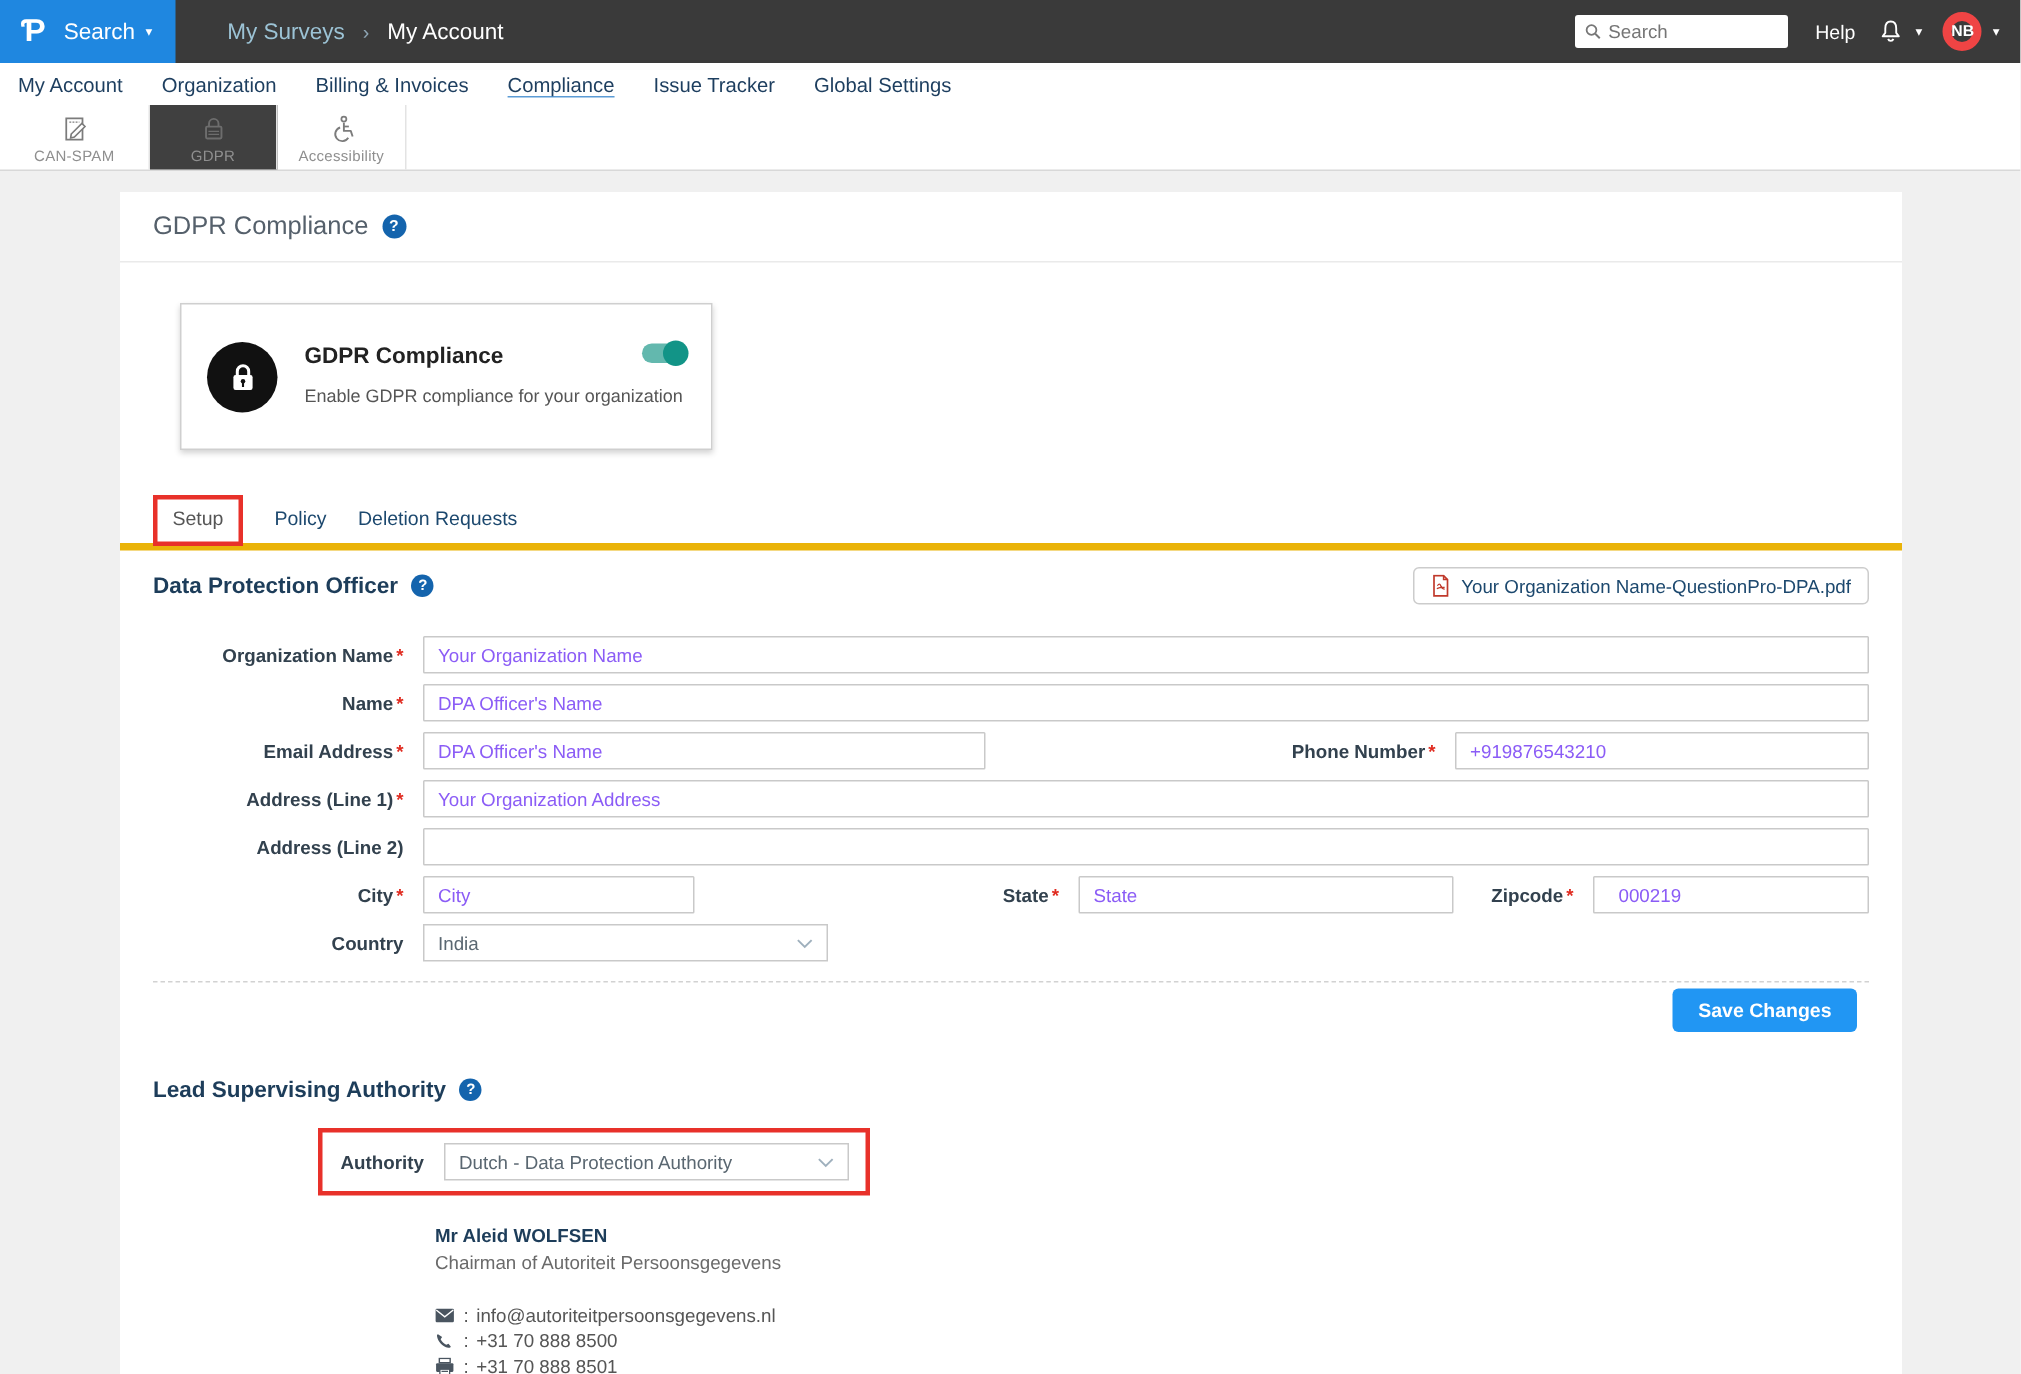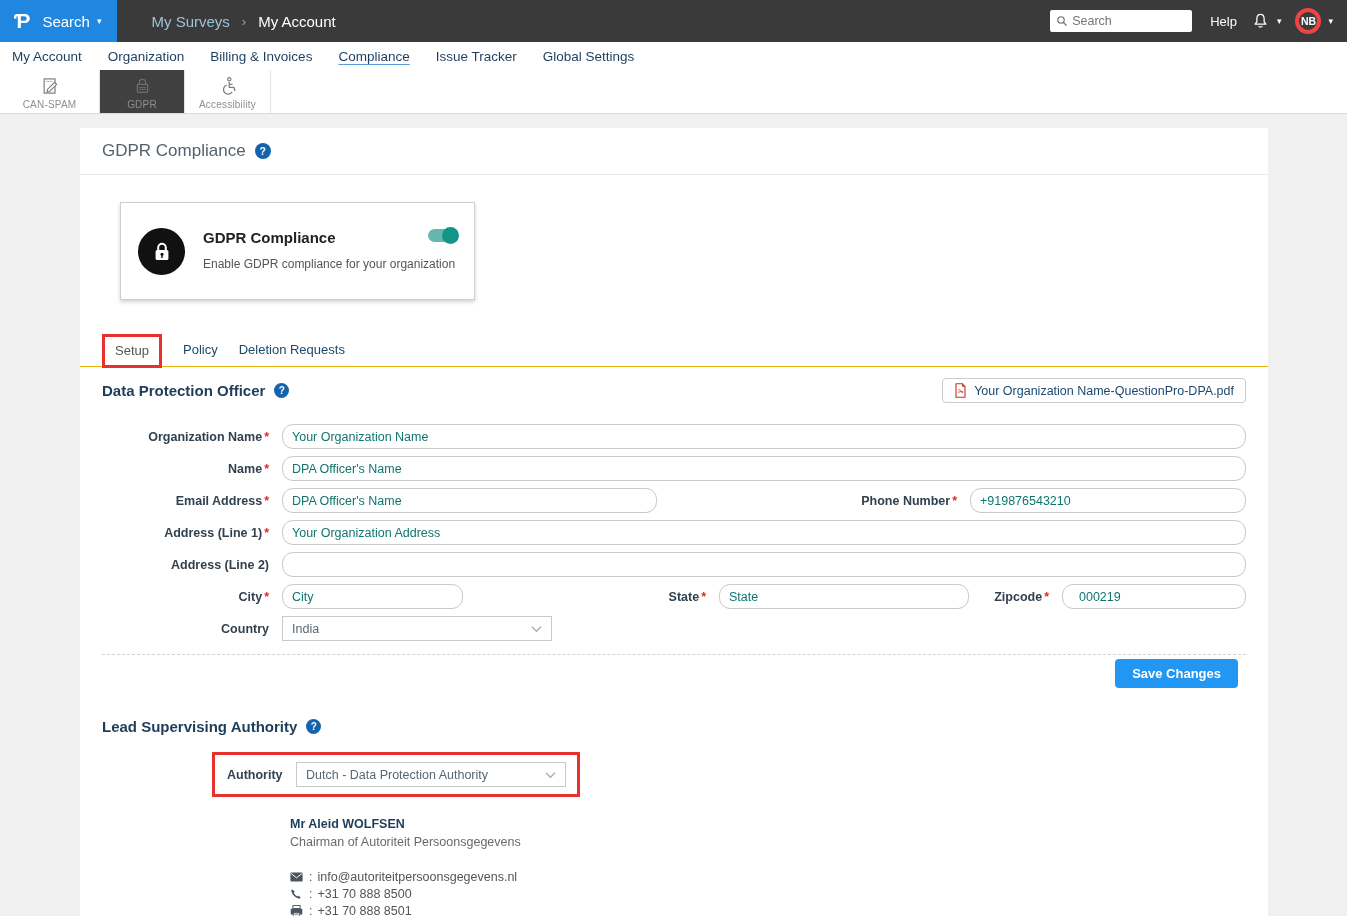--- a/index.html
+++ b/index.html
@@ -19,21 +19,21 @@
   .crumb .current { color:#ffffff; }
   .top-right { margin-left:auto; display:flex; align-items:center; padding-right:14px; }
   .searchbox { width:142px; height:22px; background:#fff; border-radius:2px; display:flex;
     align-items:center; padding:0 6px; }
   .searchbox svg { flex:0 0 auto; }
   .searchbox input { border:none; outline:none; width:100%; font-size:12.5px; color:#444;
     margin-left:4px; font-family:"Liberation Sans", sans-serif; }
   .help-link { color:#fff; font-size:13px; margin:0 14px 0 18px; cursor:pointer; }
   .bell-wrap { display:flex; align-items:center; margin-right:14px; cursor:pointer; }
   .avatar-wrap { display:flex; align-items:center; cursor:pointer; }
-  .avatar { width:26px; height:26px; border:4px solid #ef4444; border-radius:50%; color:#fff;
+  .avatar { width:26px; height:26px; border:6px solid #ef4444; border-radius:50%; color:#fff;
     font-size:10.5px; font-weight:bold; display:flex; align-items:center; justify-content:center; }
 
   
   .acct-nav { height:28px; background:#fff; display:flex; align-items:center; padding-left:12px; }
   .acct-nav a { font-size:13.5px; color:#1d3e5f; text-decoration:none; margin-right:26px; cursor:pointer; }
   .acct-nav a.active { text-decoration:underline; text-underline-offset:3px; text-decoration-color:#5b9bd5; }
 
   
   .icon-tabs { height:44px; background:#fff; display:flex; border-bottom:1px solid #d8d8d8; }
   .icon-tab { width:100px; border-right:1px solid #e3e3e3; display:flex; flex-direction:column;
@@ -61,21 +61,21 @@
     display:flex; align-items:center; justify-content:center; }
   .card-text { margin-left:18px; padding-top:1px; }
   .card-title { font-size:15px; font-weight:bold; color:#222; }
   .card-sub { font-size:12px; color:#555; margin-top:11px; }
   .toggle { position:absolute; right:17px; top:26px; width:29px; height:13px; border-radius:7px;
     background:#63b8ae; cursor:pointer; }
   .toggle .knob { position:absolute; right:-2px; top:-2px; width:17px; height:17px;
     border-radius:50%; background:#129487; }
 
   
-  .setup-tabs { margin-top:34px; padding:0 22px; border-bottom:1px solid #eab308; display:flex;
+  .setup-tabs { margin-top:34px; padding:0 22px; border-bottom:5px solid #eab308; display:flex;
     align-items:flex-end; height:33px; }
   .annot { border:3px solid #e8312a; }
   .tab-annot { padding:4px 10px 6px 10px; margin-bottom:-2px; background:#fff; }
   .stab { font-size:13px; cursor:pointer; }
   .stab.active { color:#555; }
   .stab.link { color:#1c486e; margin-left:21px; padding-bottom:9px; }
 
   
   .section { padding:0 22px; }
   .sec-head-row { margin-top:11px; display:flex; align-items:center; justify-content:space-between;gap:40px; }
@@ -86,22 +86,22 @@
   .pdf-btn span { font-size:12.5px; color:#1c486e; margin-left:7px; }
 
   
   .form { margin-top:21px; }
   .form-row { display:flex; align-items:center; margin-bottom:7px; }
   .flabel { width:180px; flex:0 0 auto; text-align:right; padding-right:13px; font-size:12.5px;
     font-weight:bold; color:#32414e; }
   .flabel .req { color:#e02b20; margin-left:2px; }
   .flabel.inline { width:auto; flex:1; }
   .fin { flex:1; display:flex; align-items:center; }
-  .inp { height:25px; border:1px solid #c9c9c9; border-radius:11px; padding:0 9px; font-size:12.5px;
-    color:#0f766e; font-family:"Liberation Sans", sans-serif; outline:none; background:#fff; }
+  .inp { height:25px; border:1px solid #c9c9c9; border-radius:1px; padding:0 9px; font-size:12.5px;
+    color:#8b5cf6; font-family:"Liberation Sans", sans-serif; outline:none; background:#fff; }
   .w-full { flex:1; }
   .select { position:relative; height:25px; border:1px solid #c9c9c9; background:#fff; display:flex;
     align-items:center; padding:0 26px 0 9px; font-size:12.5px; color:#5a6771; cursor:pointer; }
   .select svg { position:absolute; right:9px; top:8px; }
 
   .dashed { border-top:1px dashed #d2d2d2; margin-top:13px; }
   .save-row { display:flex; justify-content:flex-end; margin-top:4px; padding-right:8px; }
   .save-btn { background:#2196f3; color:#fff; border:none; border-radius:4px; font-size:13px;
     font-weight:bold; padding:7px 17px; cursor:pointer; font-family:"Liberation Sans", sans-serif; }
 

